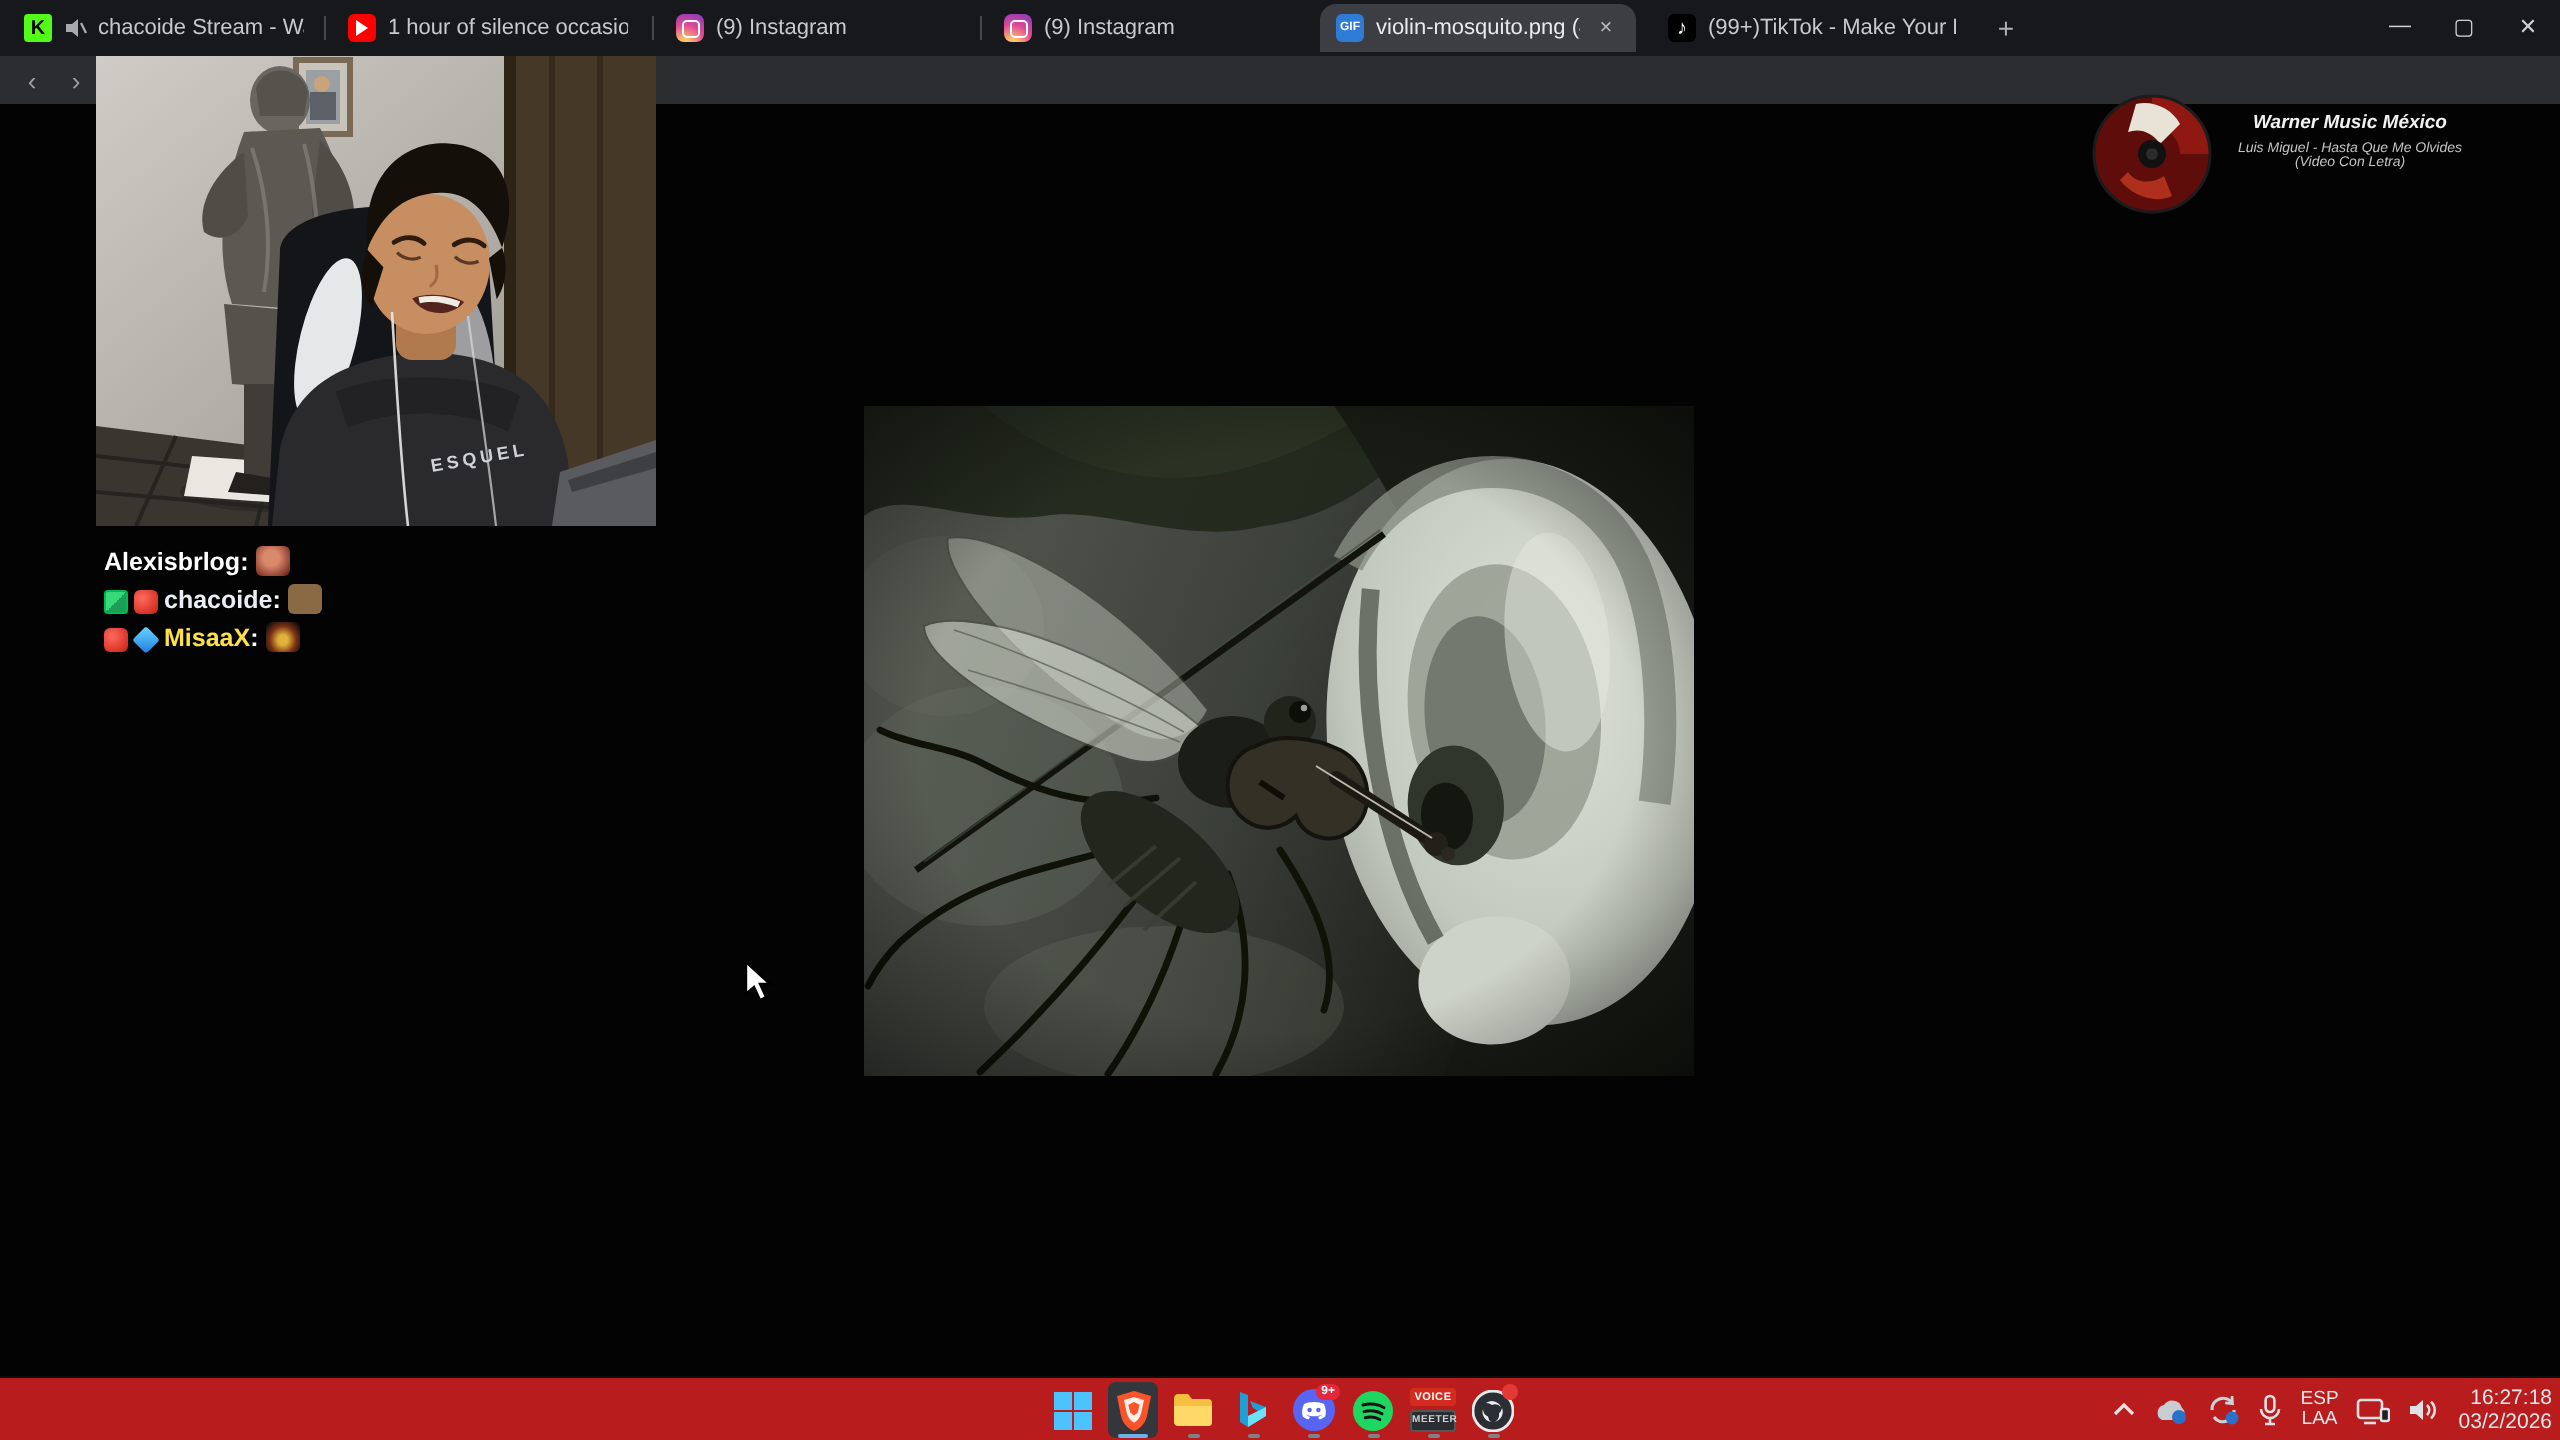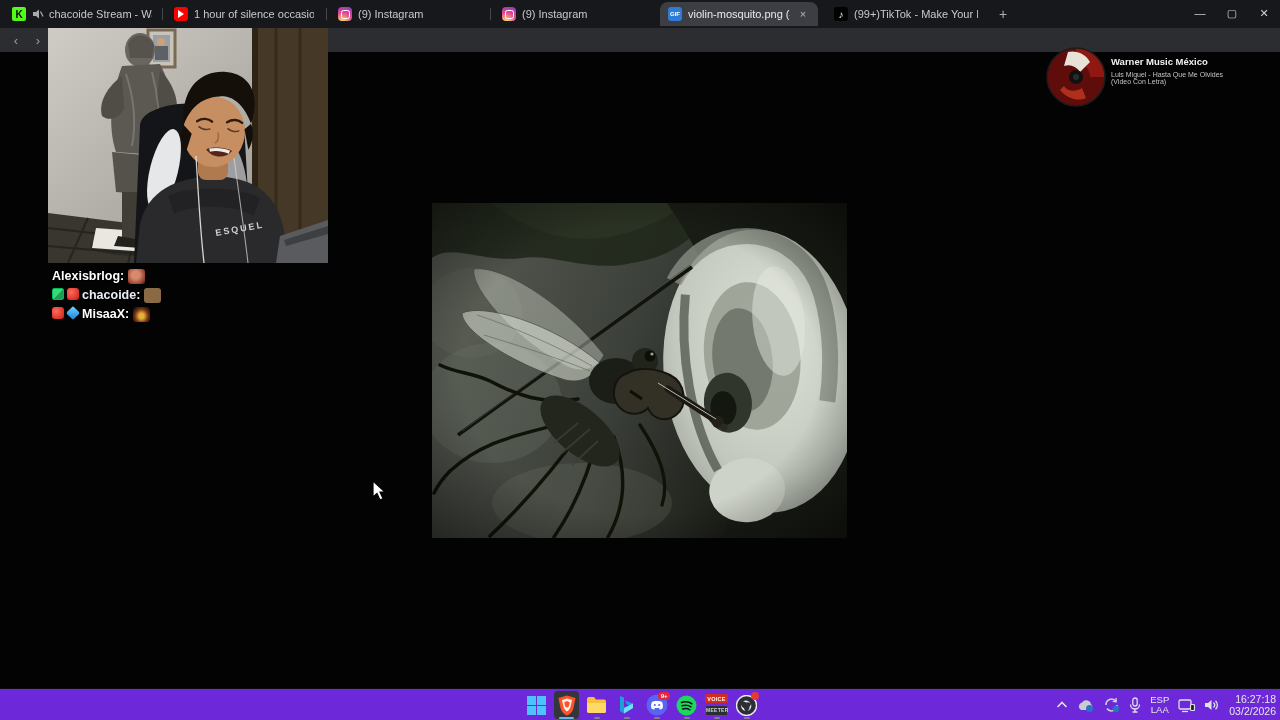--- a/index.html
+++ b/index.html
@@ -43,44 +43,44 @@
   .tb-div { position:absolute; top:34px; width:1px; height:12px; background:#53555a; }
 
   
   #page { position:absolute; left:0; top:52px; width:1280px; height:636px; background:#030303; }
   #main-image { position:absolute; left:432px; top:151px; width:415px; height:335px; }
 
   
   #webcam { position:absolute; left:48px; top:28px; width:280px; height:235px; z-index:40;
     background:#9a9892; overflow:hidden; }
   #chat { position:absolute; left:52px; top:269px; z-index:41; }
-  .chat-line { display:flex; align-items:flex-start; height:19px; font-size:12.5px; font-weight:bold;
+  .chat-line { display:flex; align-items:flex-end; height:19px; font-size:12.5px; font-weight:bold;
     text-shadow:-1px 0 #000, 1px 0 #000, 0 -1px #000, 0 1px #000, 1px 1px #000; }
   .badge { width:12px; height:12px; margin-right:3px; border-radius:2px; flex:0 0 12px; }
   .badge-green { background:linear-gradient(135deg,#37d97a 50%,#1d9e54 50%); border:1px solid #0b5; }
   .badge-red { background:radial-gradient(circle at 35% 35%, #ff6a5e, #c81e10); border-radius:3px; }
   .badge-diamond { background:linear-gradient(135deg,#6ad6ff,#1f7ce0); transform:rotate(45deg) scale(.82); border-radius:2px; }
   .emote { width:17px; height:15px; margin-left:4px; border-radius:3px; flex:0 0 17px; }
   .emote-face { background:radial-gradient(circle at 45% 40%, #d98a6d 30%, #8e3f2d 75%, #4c1d12); }
   .emote-cat { background:radial-gradient(circle at 50% 45%, #d8b48c 35%, #9a6f46 80%, #4a3category520); background-color:#8a6a45; }
   .emote-darkcat { background:radial-gradient(ellipse at 50% 60%, #e0b23a 20%, #7a2f14 55%, #151210 85%); }
   .u-white { color:#ffffff; }
   .u-light { color:#e9eef6; }
-  .u-pink  { color:#ffffff; }
+  .u-pink  { color:#fde047; }
   .chat-colon { color:#fff; }
 
   #music-widget { position:absolute; left:1046px; top:46px; z-index:41; display:flex; }
   #album-art { width:61px; height:61px; }
-  #music-text { width:128px; margin-left:4px; padding-top:10px; text-align:left; }
+  #music-text { width:128px; margin-left:4px; padding-top:10px; text-align:center;font-style:italic; }
   #music-title { font-size:9.5px; font-weight:bold; color:#f1f1f1; }
   #music-line1 { font-size:7px; color:#c4c4c4; margin-top:4px; }
   #music-line2 { font-size:7px; color:#c4c4c4; }
 
   
-  #taskbar { position:absolute; left:0; top:688px; width:1280px; height:32px; background:#6d28d9;
+  #taskbar { position:absolute; left:0; top:688px; width:1280px; height:32px; background:#b91c1c;
     border-top:1px solid #0c0d0f; z-index:60; }
   #tb-center { position:absolute; left:524px; top:0; height:32px; display:flex; align-items:center; gap:5px; }
   .tbi { width:25px; height:28px; display:flex; flex-direction:column; align-items:center;
     justify-content:center; position:relative; border-radius:4px; }
   .tbi .runbar { position:absolute; bottom:0px; width:6px; height:2.5px; border-radius:2px; background:#7e8288; }
   .tbi.brave-active { background:#33363b; }
   .tbi.brave-active .runbar { width:15px; background:#6cb2e8; }
   .tbi-badge { position:absolute; top:1px; right:-1px; background:#e5273c; color:#fff; font-size:6px;
     font-weight:bold; border-radius:6px; padding:1px 2.5px; line-height:1; }
   .obs-dot { position:absolute; top:1px; right:0px; width:8px; height:8px; border-radius:50%; background:#e53935; }

